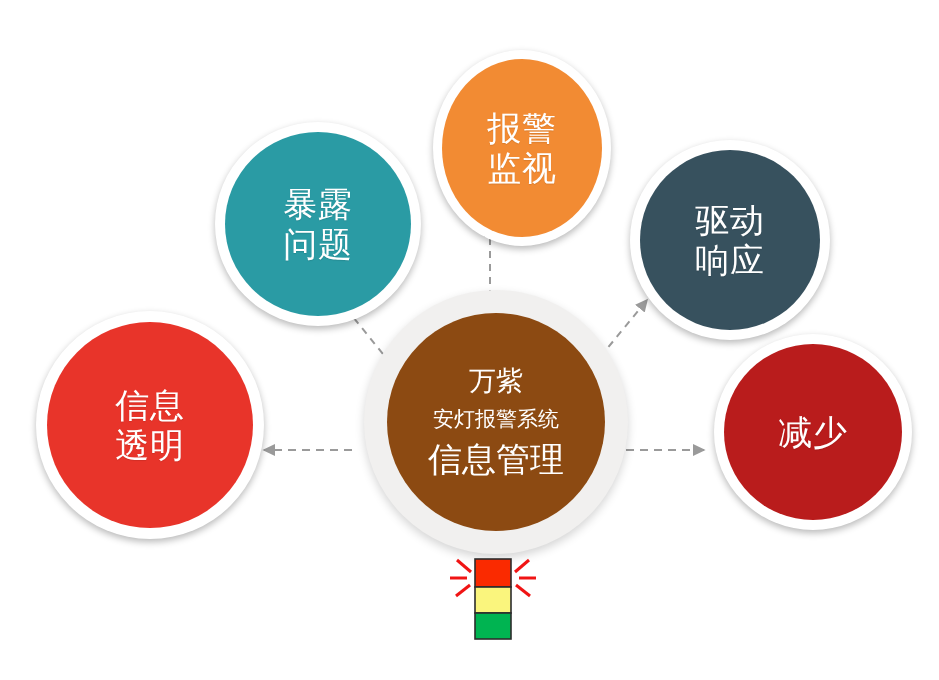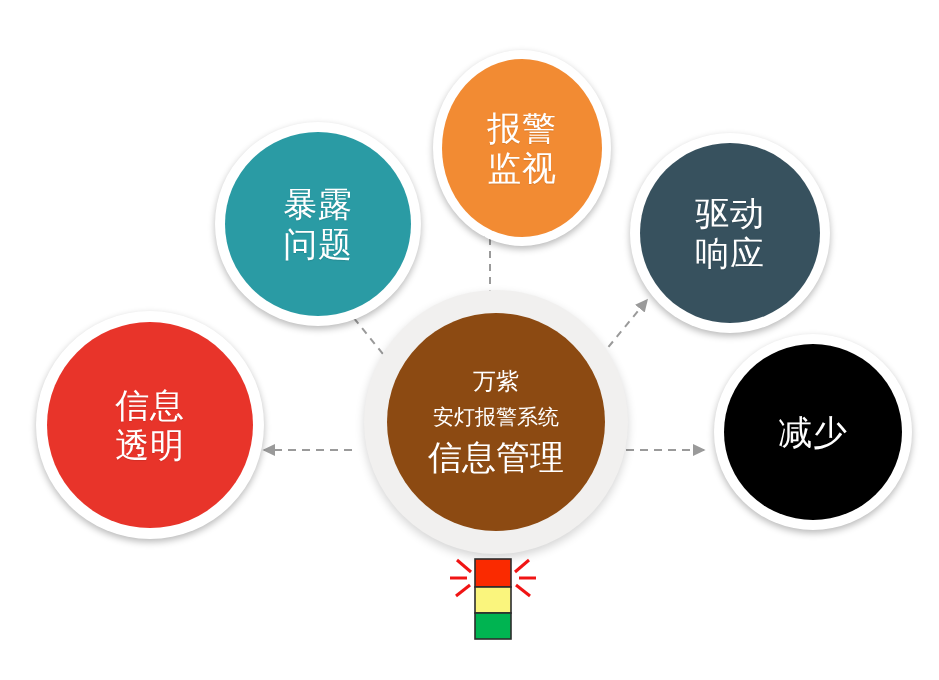--- a/index.html
+++ b/index.html
@@ -87,21 +87,21 @@
     align-items: center;
     justify-content: center;
     gap: 13px;
   }
   #center-disc .c-line {
     color: #ffffff;
     text-align: center;
     white-space: nowrap;
     line-height: 1.0;
   }
-  .c-line-1 { font-size: 23px; }
+  .c-line-1 { font-size: 27px; }
   .c-line-2 { font-size: 21px; }
   .c-line-3 { font-size: 34px; }
 
   
   #andon {
     position: absolute;
     left: 445px;
     top: 548px;
     width: 96px;
     height: 100px;
@@ -139,36 +139,36 @@
     </div>
   </div>
 
   <div class="node halo-sm" style="left:433px; top:50px; width:160px; height:178px;">
     <div class="disc" style="background:#F28B33;">
       <div class="label t-34">报警</div>
       <div class="label t-34">监视</div>
     </div>
   </div>
 
-  <div class="node halo-md" style="left:630px; top:133px; width:180px; height:180px;">
+  <div class="node halo-md" style="left:630px; top:140px; width:180px; height:180px;">
     <div class="disc" style="background:#37515E;">
       <div class="label t-34">驱动</div>
       <div class="label t-34">响应</div>
     </div>
   </div>
 
   <div class="node halo-lg" style="left:36px; top:311px; width:206px; height:206px;">
     <div class="disc" style="background:#E8342A;">
       <div class="label t-34">信息</div>
       <div class="label t-34">透明</div>
     </div>
   </div>
 
   <div class="node halo-md" style="left:714px; top:334px; width:178px; height:176px;">
-    <div class="disc" style="background:#000000;">
+    <div class="disc" style="background:#b91c1c;">
       <div class="label t-34">减少</div>
     </div>
   </div>
 
   <div id="center-node">
     <div id="center-disc" style="background:#8C4A12;">
       <div class="c-line c-line-1">万紫</div>
       <div class="c-line c-line-2">安灯报警系统</div>
       <div class="c-line c-line-3">信息管理</div>
     </div>

